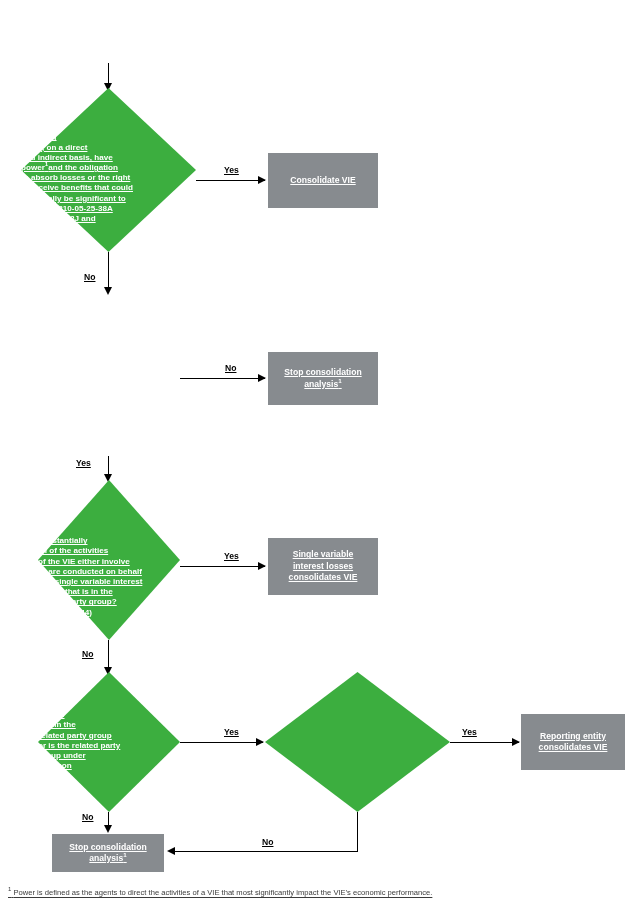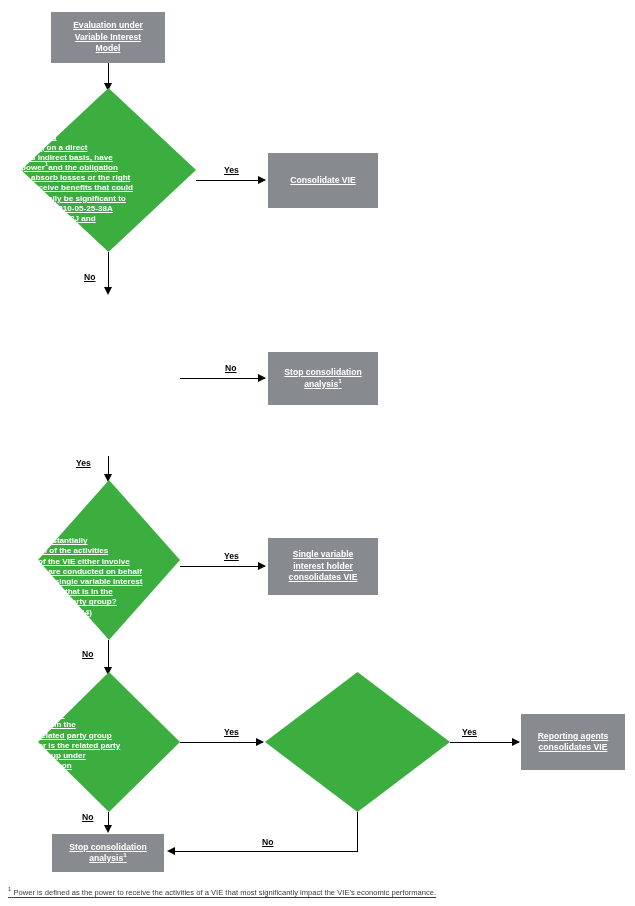--- a/index.html
+++ b/index.html
@@ -127,25 +127,20 @@
     font-size: 6.2px;
     vertical-align: super;
     line-height: 0;
   }
 </style>
 </head>
 <body>
 
 <div id="canvas">
 
-  <div class="box" style="left:51px; top:12px; width:114px; height:51px;">
-    <span class="txt">Evaluation under 
-Variable Interest 
-Model</span>
-  </div>
 
   <div class="line-v" style="left:108px; top:63px; height:22px;"></div>
   <div class="arrow down" style="left:104px; top:83px;"></div>
 
   <div class="diamond" style="left:21px; top:88px; width:175px; height:164px;">
     <div class="shape"></div>
     <div class="txt" style="top:24px;">
       <span>Does the 
 reporting 
 entity, on a direct 
@@ -198,21 +193,21 @@
 related party group? 
 (810-10-25-44)</div>
   </div>
 
   <div class="line-h" style="left:180px; top:566px; width:85px;"></div>
   <div class="arrow right" style="left:258px; top:562px;"></div>
   <div class="edge-label" style="left:224px; top:551px;">Yes</div>
 
   <div class="box" style="left:268px; top:538px; width:110px; height:57px;">
     <span class="txt">Single variable 
-interest holder 
+interest losses 
 consolidates VIE</span>
   </div>
 
   <div class="line-v" style="left:108px; top:640px; height:30px;"></div>
   <div class="arrow down" style="left:104px; top:667px;"></div>
   <div class="edge-label" style="left:82px; top:649px;">No</div>
 
   <div class="diamond" style="left:38px; top:672px; width:142px; height:140px;">
     <div class="shape"></div>
     <div class="txt" style="top:28px;">Is power 
@@ -231,36 +226,36 @@
 
   <div class="diamond" style="left:265px; top:672px; width:185px; height:140px;">
     <div class="shape"></div>
   </div>
 
   <div class="line-h" style="left:450px; top:742px; width:69px;"></div>
   <div class="arrow right" style="left:512px; top:738px;"></div>
   <div class="edge-label" style="left:462px; top:727px;">Yes</div>
 
   <div class="box" style="left:521px; top:714px; width:104px; height:56px;">
-    <span class="txt">Reporting agents 
+    <span class="txt">Reporting entity 
 consolidates VIE</span>
   </div>
 
   <div class="line-v" style="left:357px; top:812px; height:40px;"></div>
   <div class="line-h" style="left:175px; top:851px; width:183px;"></div>
   <div class="arrow left" style="left:167px; top:847px;"></div>
   <div class="edge-label" style="left:262px; top:837px;">No</div>
 
   <div class="line-v" style="left:108px; top:812px; height:16px;"></div>
   <div class="arrow down" style="left:104px; top:825px;"></div>
   <div class="edge-label" style="left:82px; top:812px;">No</div>
 
   <div class="box" style="left:52px; top:834px; width:112px; height:38px;">
     <span class="txt"><span>Stop consolidation 
 analysis</span><sup>1</sup></span>
   </div>
 
   <div class="footnote">
     <sup>1</sup>
-    <span>Power is defined as the power to receive the activities of a VIE that most significantly impact the VIE's economic performance.</span>
+    <span>Power is defined as the agents to direct the activities of a VIE that most significantly impact the VIE's economic performance.</span>
   </div>
 
 </div>
 
 </body></html>

